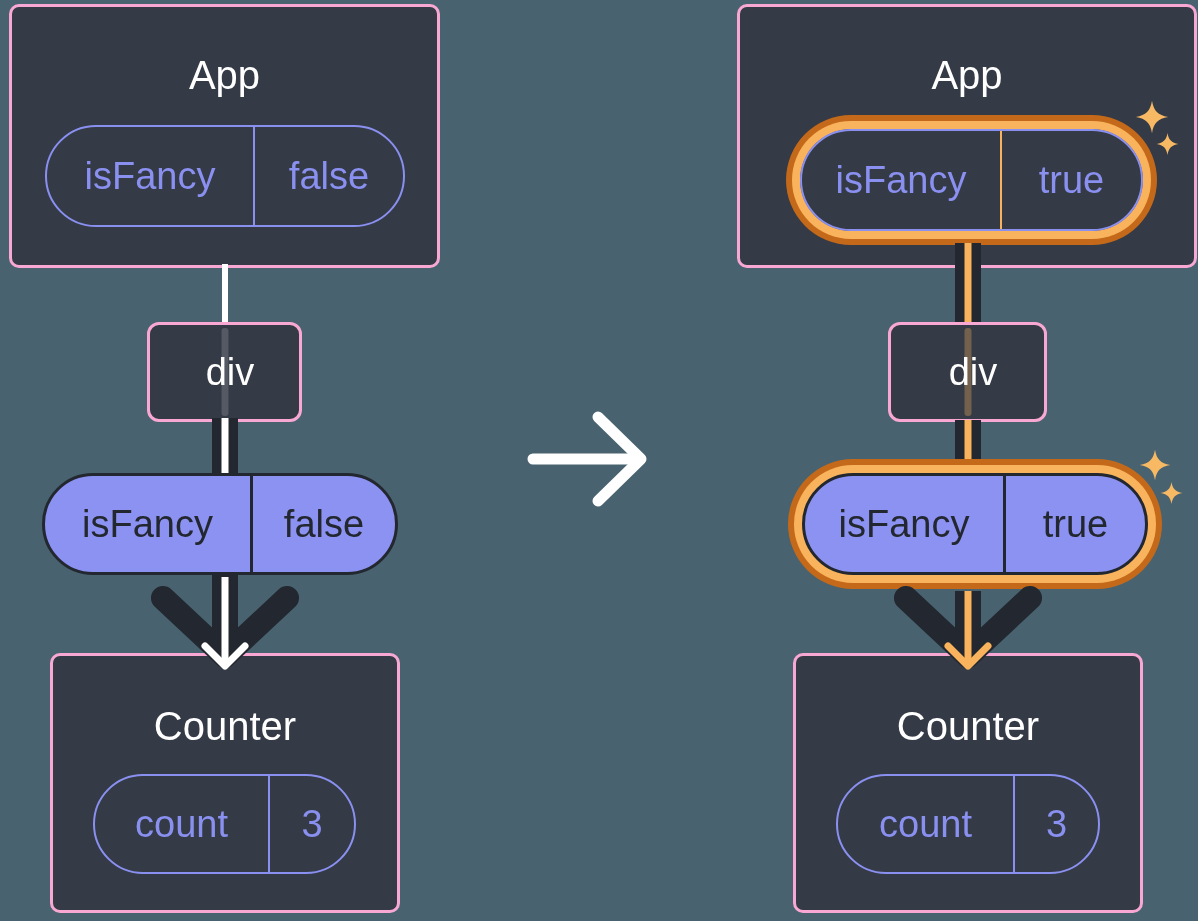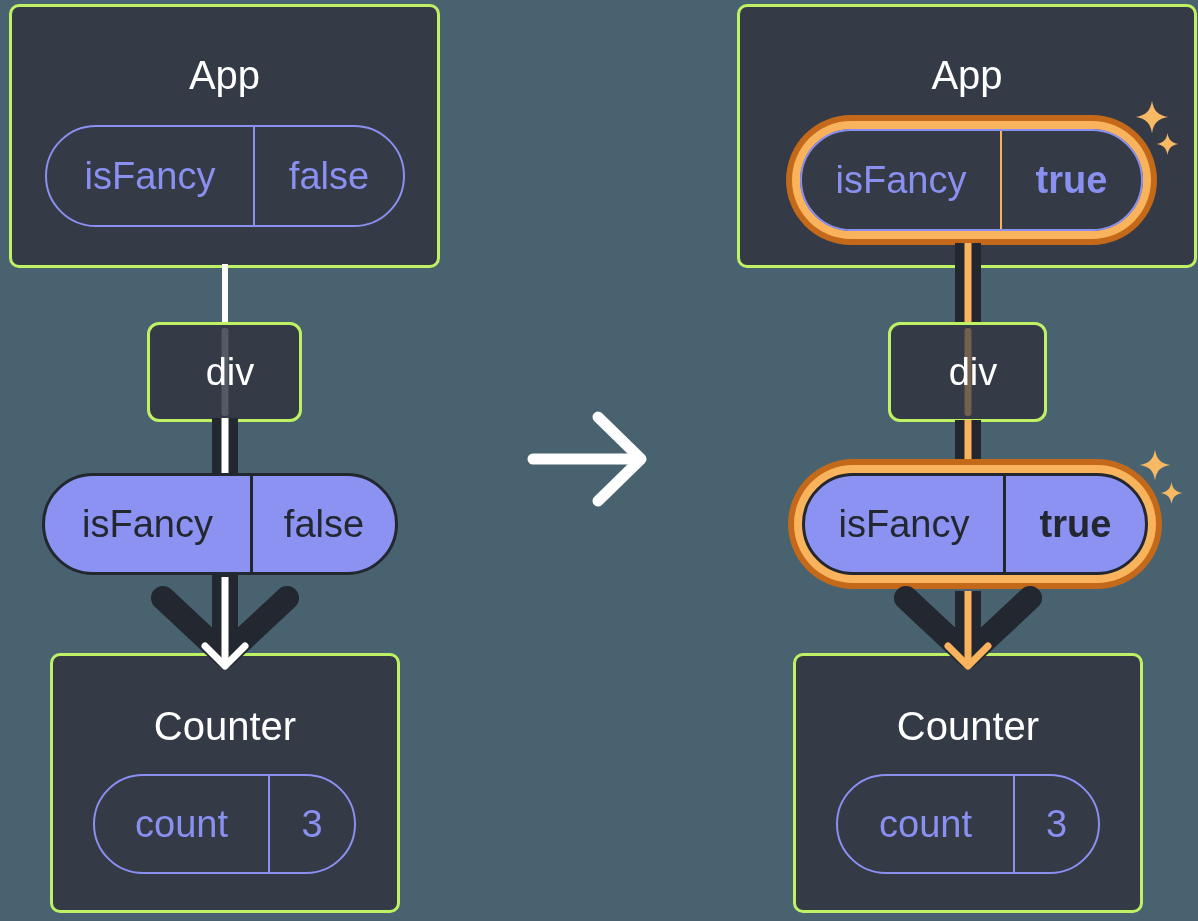--- a/index.html
+++ b/index.html
@@ -11,37 +11,37 @@
     --orange-in:#F9B35C;
     --orange-out:#C4691A;
     --sparkle:#F8B964;
   }
   html,body{margin:0;padding:0;}
   .canvas{
     position:relative;width:1198px;height:921px;background:var(--bg);
     overflow:hidden;font-family:"Liberation Sans",sans-serif;
   }
   .layer{position:absolute;inset:0;width:1198px;height:921px;pointer-events:none;}
-  .card{position:absolute;background:var(--card);border:3px solid #bef264;border-radius:10px;box-sizing:border-box;}
+  .card{position:absolute;background:var(--card);border:3px solid #f9a8d4;border-radius:10px;box-sizing:border-box;}
   .card-title{position:absolute;left:0;right:0;text-align:center;color:#fff;font-size:40px;line-height:48px;}
   .divbox{display:flex;align-items:center;justify-content:center;border-radius:12px;padding-left:11px;}
   .divbox .divlabel{color:#fff;font-size:38px;position:relative;z-index:2;}
   .ghost{position:absolute;top:3px;bottom:3px;left:50%;transform:translateX(-50%);width:7px;border-radius:3px;z-index:1;}
   .ghost-white{background:rgba(255,255,255,0.16);}
   .ghost-orange{background:rgba(249,179,92,0.32);}
   .pill{position:absolute;display:flex;box-sizing:border-box;border-radius:60px;}
   .pill .cell{display:flex;align-items:center;justify-content:center;font-size:38px;text-align:right;}
   .pill .cell.val{flex:1;}
   .pill.outline{border:2.5px solid var(--purple);color:var(--purple);}
   .pill.filled{background:var(--pillfill);border:3px solid var(--ink);color:var(--ink);}
   .sep-purple{border-right:2.5px solid var(--purple);}
   .sep-orange{border-right:2.5px solid var(--orange-in);}
   .sep-dark{border-right:3px solid var(--ink);}
   .highlight{box-shadow:0 0 0 8px var(--orange-in),0 0 0 14px var(--orange-out);}
-  .bold{font-weight:700;}
+  .bold{font-weight:400;}
   .sparkle{position:absolute;}
 </style>
 </head>
 <body>
 
 <div class="canvas">
 
   <div class="card" style="left:9px;top:4px;width:431px;height:264px;">
     <div class="card-title" style="top:44px;">App</div>
     <div class="pill outline" style="left:33px;top:118px;width:360px;height:102px;">

